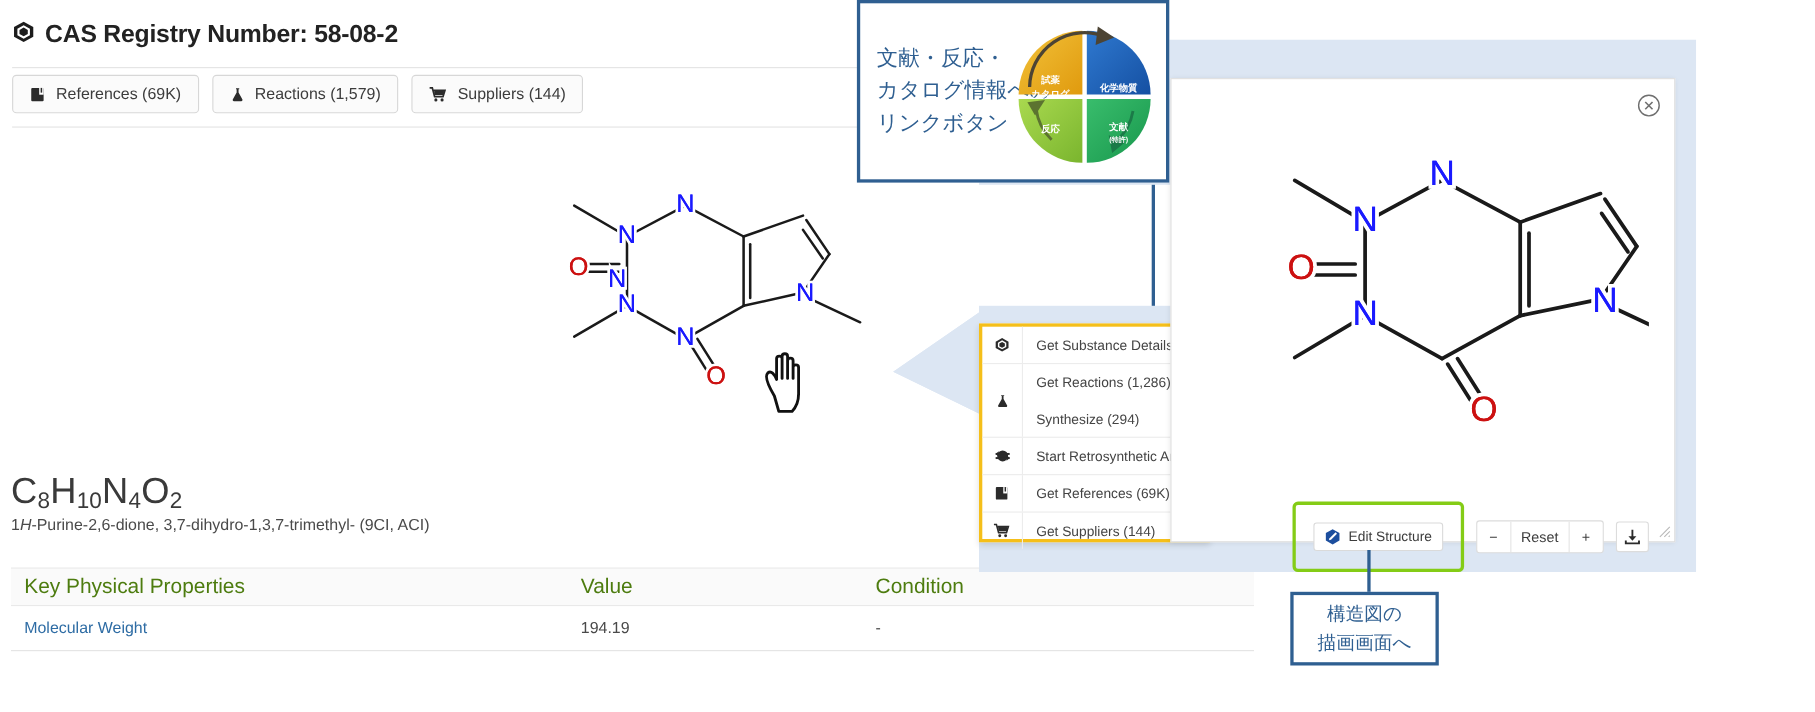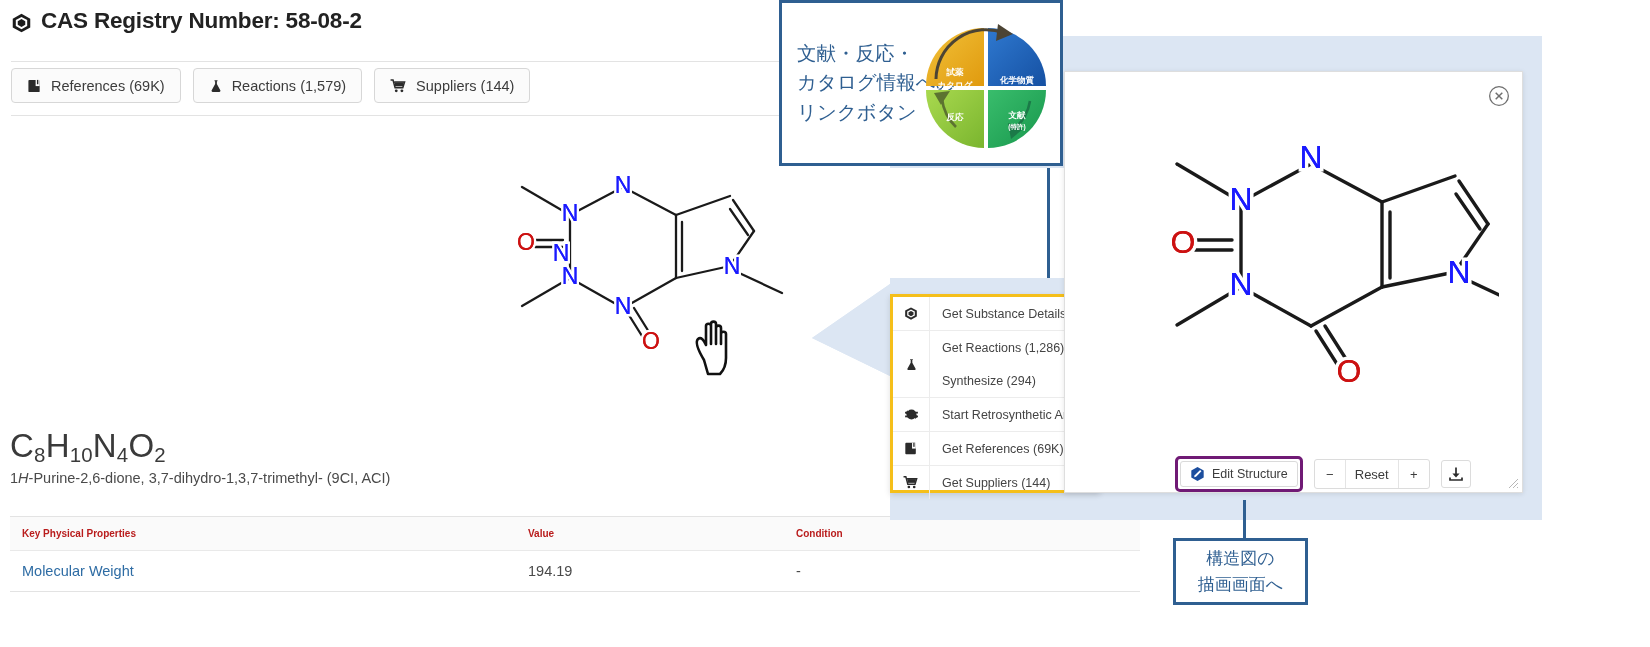--- a/index.html
+++ b/index.html
@@ -26,23 +26,23 @@
   .page-header {
     position: absolute;
     left: 0; top: 0;
     width: 1650px;
     height: 62px;
     background: #ffffff;
     box-sizing: border-box;
   }
   .page-title-row {
     position: absolute;
-    left: 11px; top: 8px;
-    display: flex;
-    align-items: flex-end;
+    left: 11px; top: 18px;
+    display: flex;
+    align-items: flex-start;
     gap: 9px;
   }
   .cas-cube-icon {
     width: 21px; height: 22px;
     display: block;
   }
   .page-title {
     font-size: 22.5px;
     font-weight: bold;
     color: #222222;
@@ -135,23 +135,23 @@
     border-top: 1px solid #e3e3e3;
     border-bottom: 1px solid #e3e3e3;
     box-sizing: border-box;
   }
   .props-head {
     display: flex;
     height: 33px;
     align-items: center;
     background: #fafafa;
     border-bottom: 1px solid #e9e9e9;
-    font-size: 10px;
-    font-weight: bold;
-    color: #b91c1c;
+    font-size: 19px;
+    font-weight: normal;
+    color: #4d7c0f;
   }
   .props-row {
     display: flex;
     height: 40px;
     align-items: center;
     font-size: 14.5px;
     color: #4a4a4a;
   }
   .col-a { width: 518px; padding-left: 12px; box-sizing: border-box; }
   .col-b { width: 268px; box-sizing: border-box; }
@@ -191,23 +191,23 @@
   }
   .modal-toolbar {
     position: absolute;
     left: 110px;
     top: 384px;
     display: flex;
     align-items: center;
     gap: 11px;
   }
   .edit-structure-wrap {
-    border: 3px solid #701a75;
+    border: 3px solid #84cc16;
     border-radius: 5px;
-    padding: 2px;
+    padding: 16px;
   }
   .edit-structure-btn {
     display: flex;
     align-items: center;
     gap: 7px;
     height: 26px;
     padding: 0 9px;
     border: 1px solid #dadada;
     border-radius: 3px;
     background: #ffffff;

